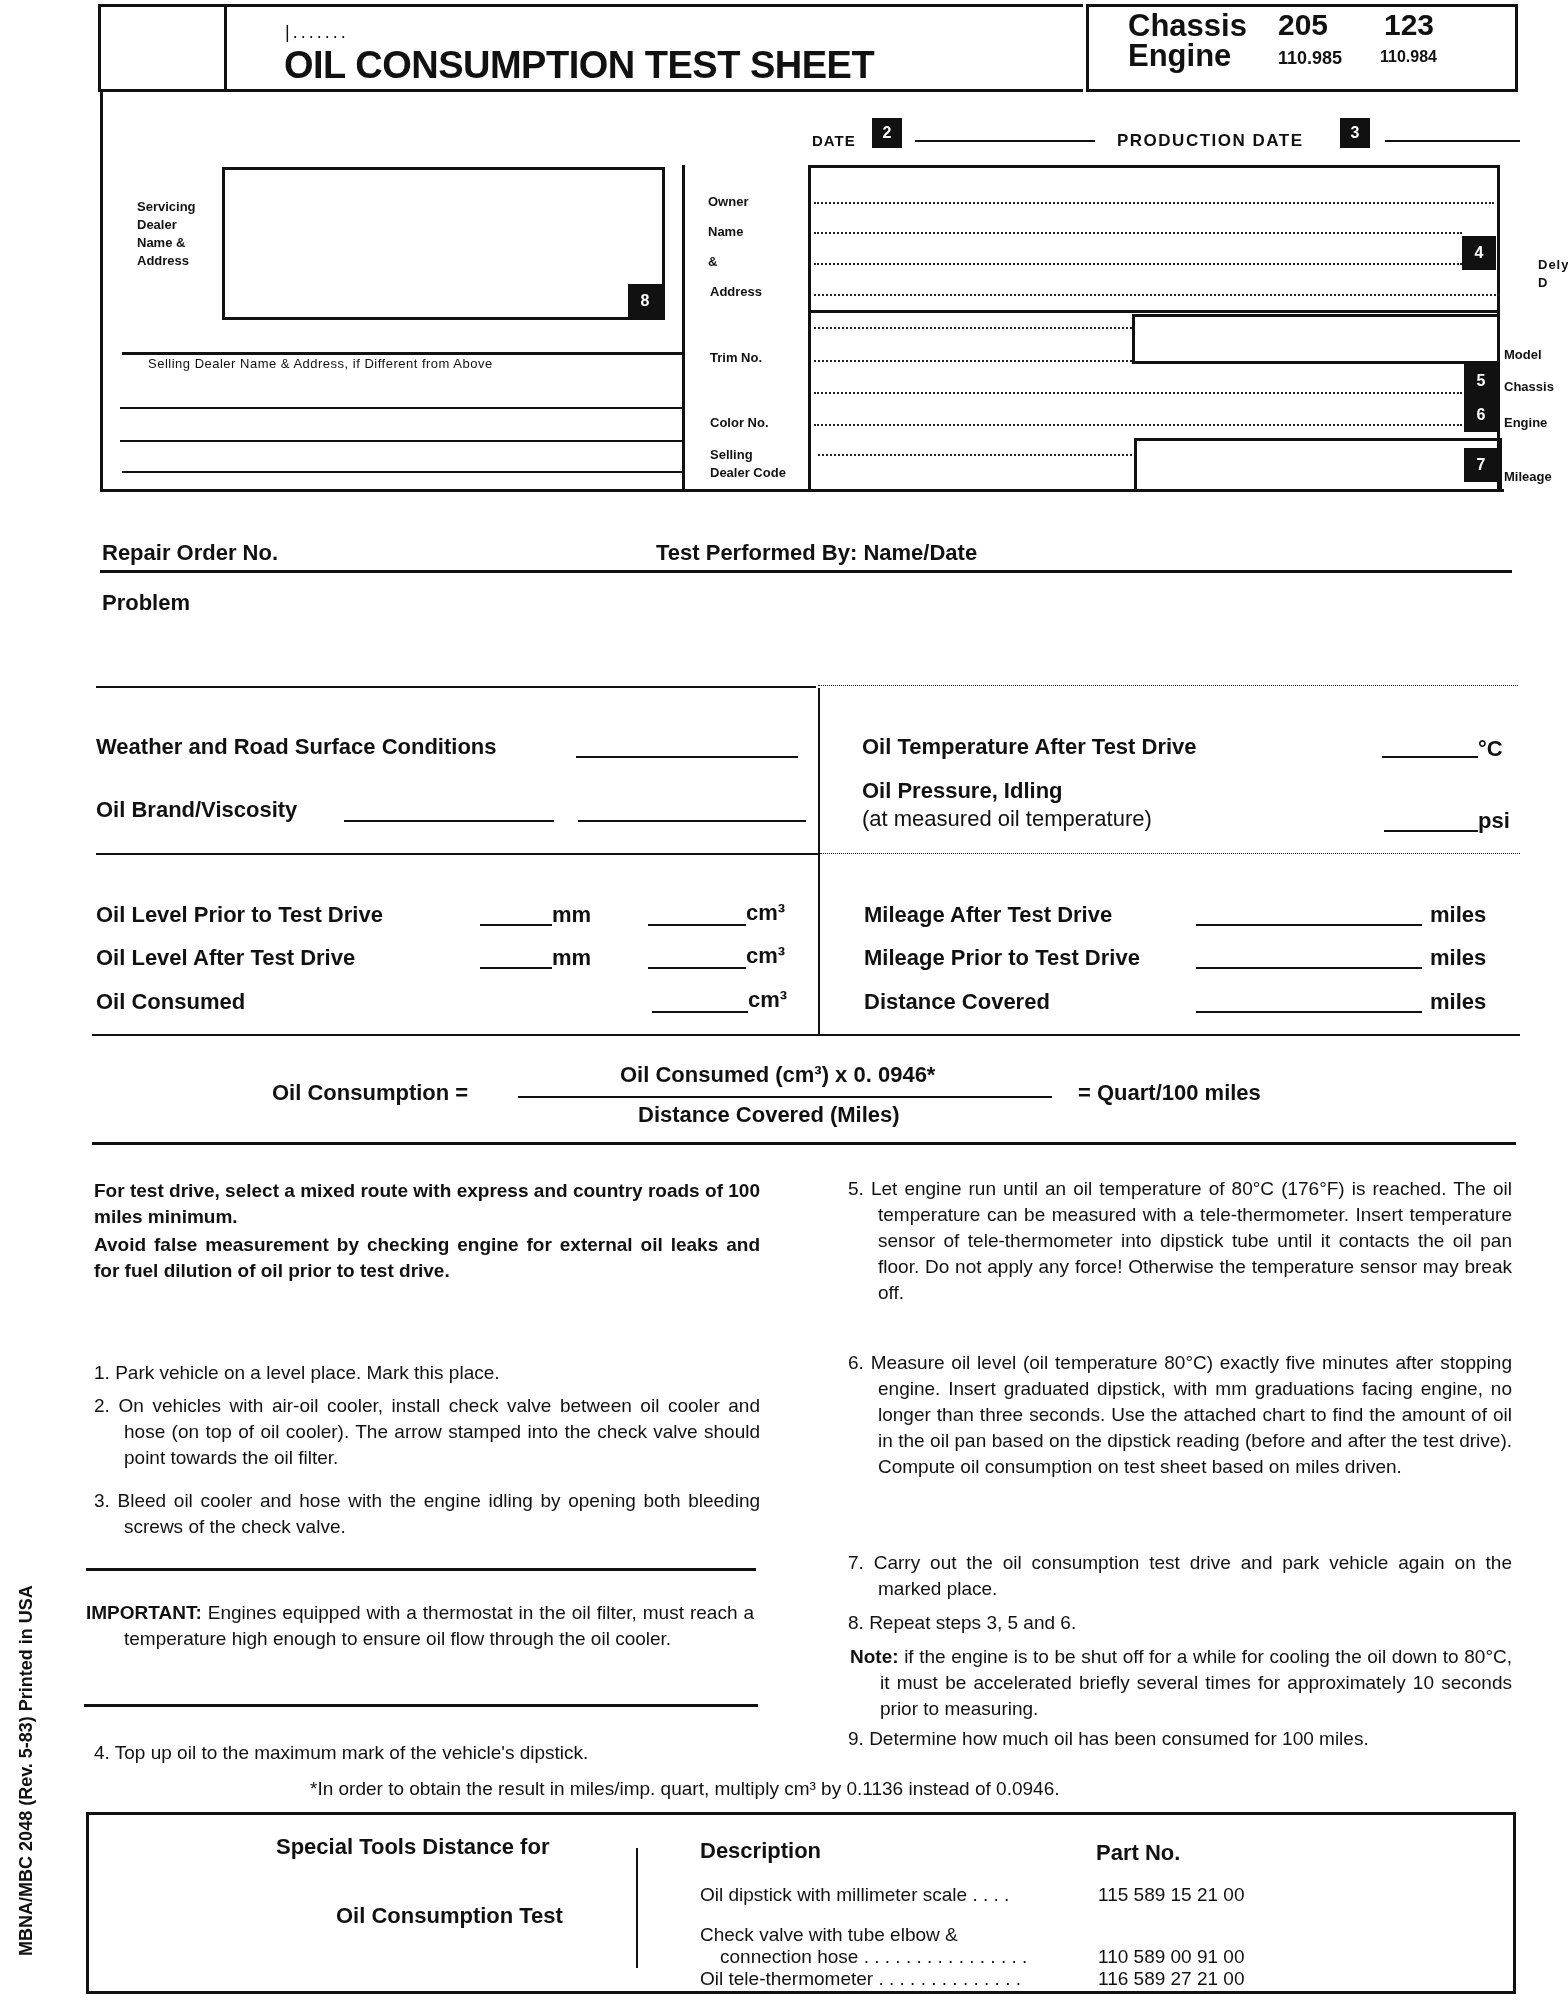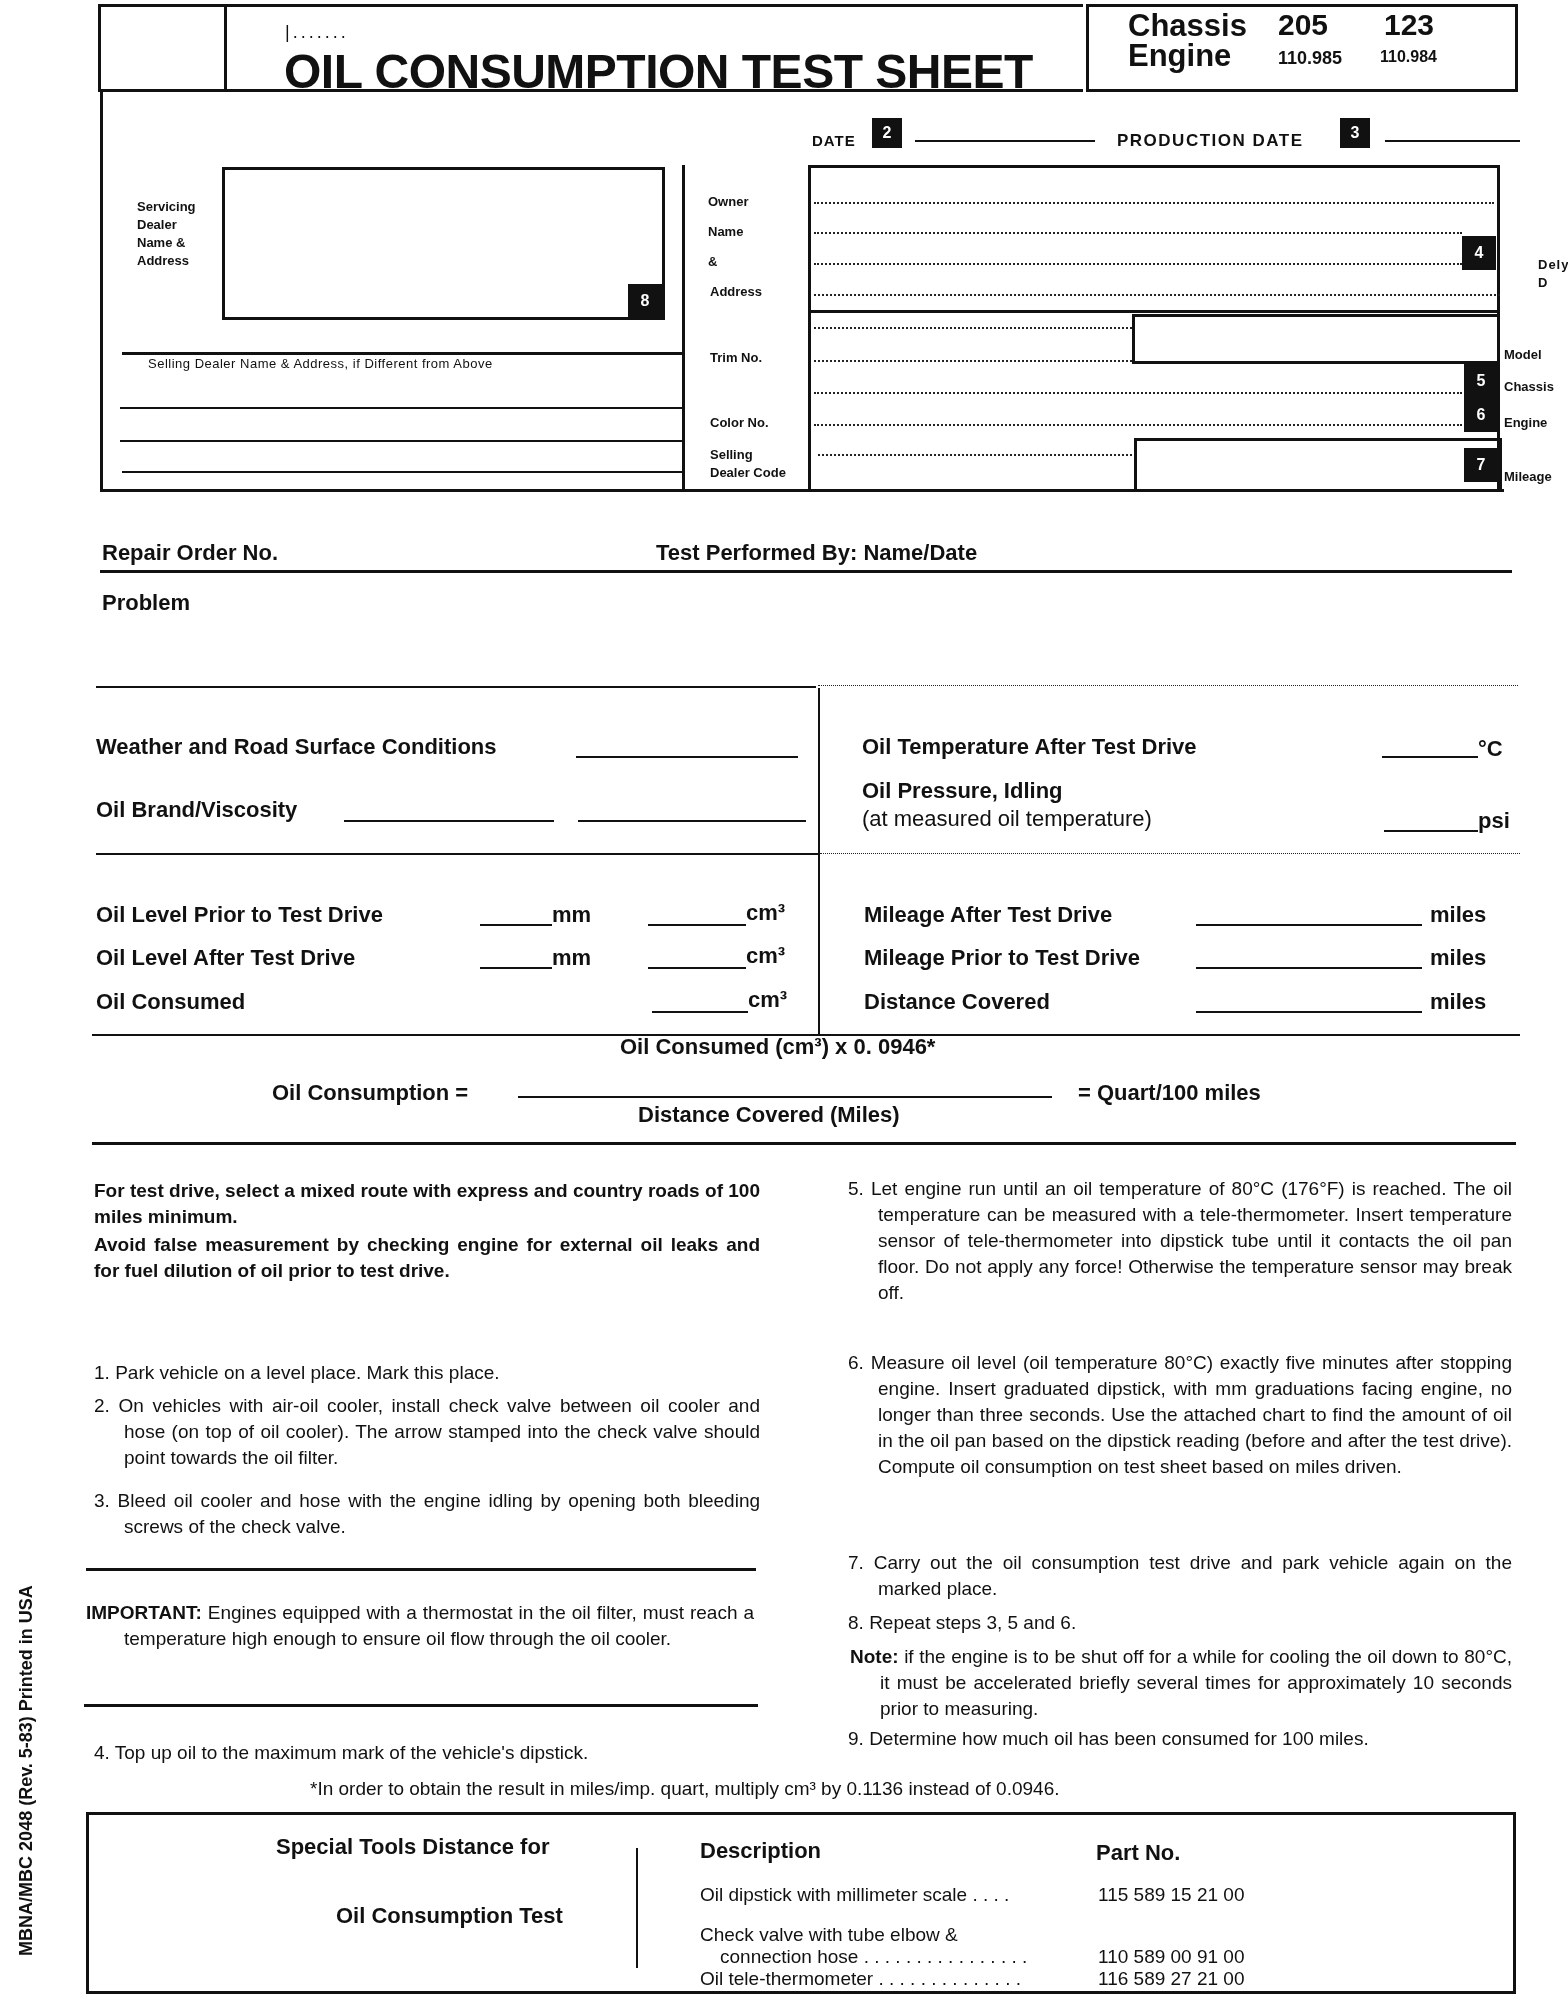--- a/index.html
+++ b/index.html
@@ -16,21 +16,21 @@
   .instr { font-size: 19px; line-height: 26px; }
   .ol-item { position: absolute; font-size: 19px; line-height: 26px; padding-left: 30px; text-indent: -30px; text-align: justify; }
 </style>
 </head>
 <body>
 
 <div class="abs" style="left:98px;top:4px;width:985px;height:88px;border-top:3px solid #111;border-bottom:3px solid #111;"></div>
 <div class="line" style="left:224px;top:6px;width:3px;height:86px;"></div>
 <div class="line" style="left:98px;top:6px;width:3px;height:86px;"></div>
 <div class="abs" style="left:285px;top:22px;font-size:18px;letter-spacing:3px;">|.......</div>
-<div class="abs b" style="left:284px;top:44px;font-size:48px;letter-spacing:-0.5px;">OIL CONSUMPTION TEST SHEET</div>
+<div class="abs b" style="left:284px;top:44px;font-size:38px;letter-spacing:-0.5px;">OIL CONSUMPTION TEST SHEET</div>
 
 <div class="abs" style="left:1086px;top:4px;width:432px;height:88px;border:3px solid #111;"></div>
 <div class="abs b" style="left:1128px;top:8px;font-size:31px;">Chassis</div>
 <div class="abs b" style="left:1128px;top:38px;font-size:31px;">Engine</div>
 <div class="abs b" style="left:1278px;top:8px;font-size:30px;">205</div>
 <div class="abs b" style="left:1384px;top:8px;font-size:30px;">123</div>
 <div class="abs b" style="left:1278px;top:48px;font-size:18px;">110.985</div>
 <div class="abs b" style="left:1380px;top:48px;font-size:16px;">110.984</div>
 
 <div class="abs small-label" style="left:812px;top:132px;font-size:15px;letter-spacing:1px;">DATE</div>
@@ -145,21 +145,21 @@
 <div class="blank" style="left:1196px;top:967px;width:226px;"></div>
 <div class="abs field-label" style="left:1430px;top:945px;">miles</div>
 
 <div class="abs field-label" style="left:864px;top:989px;">Distance Covered</div>
 <div class="blank" style="left:1196px;top:1011px;width:226px;"></div>
 <div class="abs field-label" style="left:1430px;top:989px;">miles</div>
 
 <div class="line" style="left:92px;top:1034px;width:1428px;height:2px;"></div>
 
 <div class="abs field-label" style="left:272px;top:1080px;">Oil Consumption =</div>
-<div class="abs field-label" style="left:620px;top:1034px;">Oil Consumed (cm³) x 0. 0946*</div>
+<div class="abs field-label" style="left:620px;top:1062px;">Oil Consumed (cm³) x 0. 0946*</div>
 <div class="line" style="left:518px;top:1096px;width:534px;height:2px;"></div>
 <div class="abs field-label" style="left:638px;top:1102px;">Distance Covered (Miles)</div>
 <div class="abs field-label" style="left:1078px;top:1080px;">=  Quart/100 miles</div>
 <div class="line" style="left:92px;top:1142px;width:1424px;height:3px;"></div>
 
 <div class="abs instr b" style="left:94px;top:1178px;width:666px;text-align:justify;">For test drive, select a mixed route with express and country roads of 100 miles minimum.</div>
 <div class="abs instr b" style="left:94px;top:1232px;width:666px;text-align:justify;">Avoid false measurement by checking engine for external oil leaks and for fuel dilution of oil prior to test drive.</div>
 
 <div class="ol-item" style="left:94px;top:1360px;width:666px;">
   <span>1.</span>

